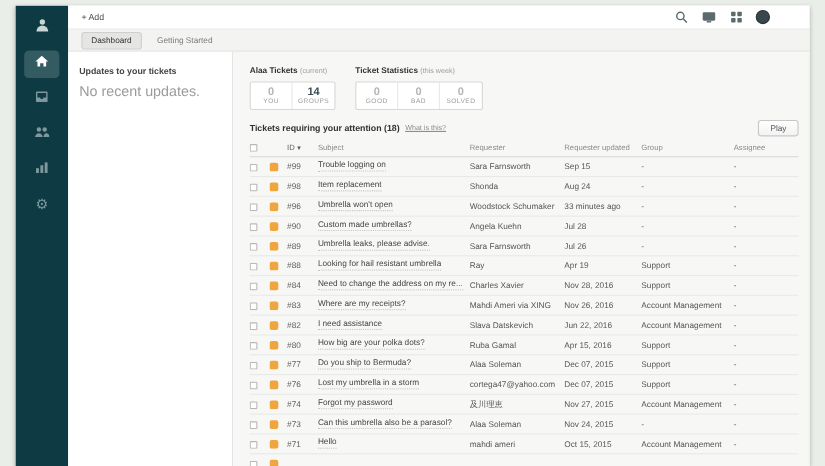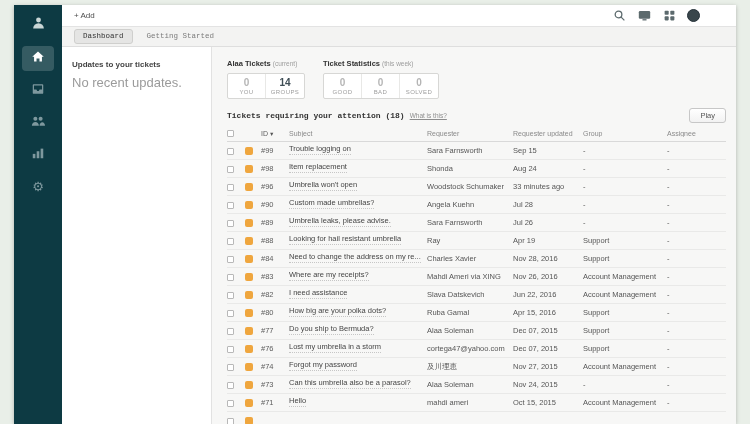--- a/index.html
+++ b/index.html
@@ -25,21 +25,21 @@
   .topbar{height:22px;background:#fff;border-bottom:1px solid #e3e3e3;display:flex;align-items:center;
           padding:0 36px 0 12px;flex-shrink:0;}
   .add-btn{font-size:8px;color:#4c4c4c;cursor:pointer;}
   .topbar-right{margin-left:auto;display:flex;align-items:center;gap:11px;}
   .icon-btn{width:14px;height:14px;color:#5c6a6d;display:flex;align-items:center;justify-content:center;cursor:pointer;}
   .icon-btn svg{width:13px;height:13px;}
   .avatar{width:13px;height:13px;border-radius:50%;background:#39464b;border:1px solid #27333a;cursor:pointer;}
 
   .tabbar{height:20px;background:#f3f3f2;border-bottom:1px solid #dedede;display:flex;align-items:center;
           padding-left:12px;gap:5px;flex-shrink:0;}
-  .tab{font-size:7.5px;color:#7c7c7c;padding:2px 8px 3px;border-radius:3px;border:1px solid transparent;cursor:pointer;font-family:Liberation Mono, monospace;}
+  .tab{font-size:7.5px;color:#7c7c7c;padding:2px 8px 3px;border-radius:3px;border:1px solid transparent;cursor:pointer;}
   .tab.active{background:#e5e5e4;border-color:#cfcfcd;color:#333;}
 
   .content{flex:1;display:flex;min-height:0;}
   .updates{width:150px;background:#fff;border-right:1px solid #e2e2e2;padding:13px 10px;flex-shrink:0;}
   .updates h3{font-size:8px;color:#444;font-weight:bold;margin-bottom:6px;}
   .updates p{font-size:13px;color:#9b9b9b;}
 
   .dash{flex:1;background:#f7f7f6;padding:12px 10px 0 15px;min-width:0;overflow:hidden;}
 
   
@@ -48,21 +48,21 @@
   .stat-title .sub{font-weight:normal;color:#9d9d9d;font-size:6.5px;}
   .stat-box{margin-top:4px;background:#fff;border:1px solid #d7d7d5;border-radius:2px;display:inline-flex;}
   .stat-cell{width:38px;text-align:center;padding:3px 0 2px;border-right:1px solid #e8e8e6;}
   .stat-cell:last-child{border-right:none;}
   .stat-value{font-size:10px;font-weight:bold;color:#3e4d55;line-height:11px;}
   .stat-value.muted{color:#b5b5b5;}
   .stat-label{font-size:6px;color:#9d9d9d;letter-spacing:.4px;margin-top:1px;line-height:7px;}
 
   
   .attention{margin-top:10px;display:flex;align-items:center;height:13px;}
-  .attention h2{font-size:8px;color:#333;font-weight:bold;font-family:Liberation Mono, monospace;}
+  .attention h2{font-size:8px;color:#333;font-weight:bold;}
   .help-link{font-size:6.5px;color:#8d8d8d;margin-left:5px;text-decoration:underline;cursor:pointer;}
   .play-btn{margin-left:auto;font-size:7.5px;color:#555;background:linear-gradient(#fff,#f2f2f2);
             border:1px solid #c7c7c7;border-radius:3px;padding:2px 10px;cursor:pointer;}
 
   
   .ticket-table{margin-top:4px;}
   .thead{display:flex;align-items:center;height:16px;border-bottom:1px solid #d9d9d9;
          font-size:7px;color:#8a8a8a;white-space:nowrap;}
   .trow{display:flex;align-items:center;height:18px;border-bottom:1px solid #e9e9e8;
         font-size:7.5px;color:#565656;cursor:pointer;}

